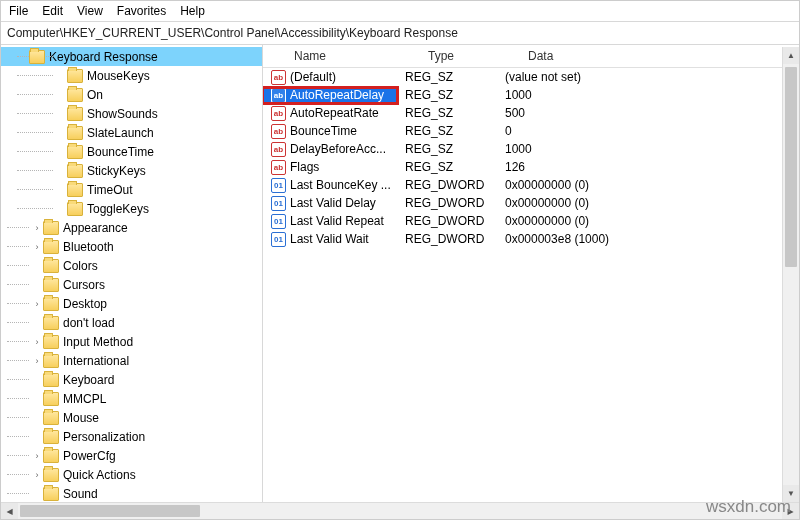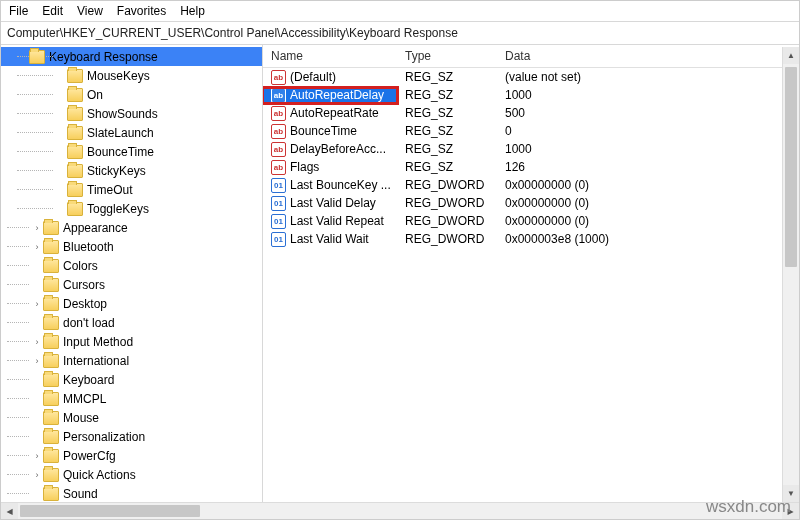--- a/index.html
+++ b/index.html
@@ -73,21 +73,21 @@
     width: 7px; height: 3px;
     background: #f9da7a;
     border: 1px solid #d9b23a;
     border-bottom: none;
     border-radius: 1px 1px 0 0;
   }
   .tree-row.lvl0 { padding-left: 6px; }
   .tree-row.lvl1 { padding-left: 30px; }
   .tree-row.lvl2 { padding-left: 54px; }
   .tree-row.sel {
-    background: #3b82f6;
+    background: #7dd3fc;
     padding-left: 16px;
   }
   .tree-row.sel .label { }
   .dotted::before {
     content: "";
     position: absolute;
     left: 0; top: 9px;
     width: 28px;
     border-top: 1px dotted #b5b5b5;
   }
@@ -104,21 +104,21 @@
     border-bottom: 1px solid #e0e0e0;
     font-size: 12px;
     color: #333;
     background: #fff;
   }
   .list-head .col {
     padding: 4px 8px;
     border-right: 1px solid transparent;
     cursor: default;
   }
-  .col-name { width: 134px; }
+  .col-name { width: 134px; margin-left: 23px; }
   .col-type { width: 100px; }
   .col-data { flex: 1; }
 
   .list-row {
     display: flex;
     align-items: center;
     height: 18px;
     cursor: default;
   }
   .list-row .cell { padding: 0 8px; overflow: hidden; text-overflow: ellipsis; white-space: nowrap; }

